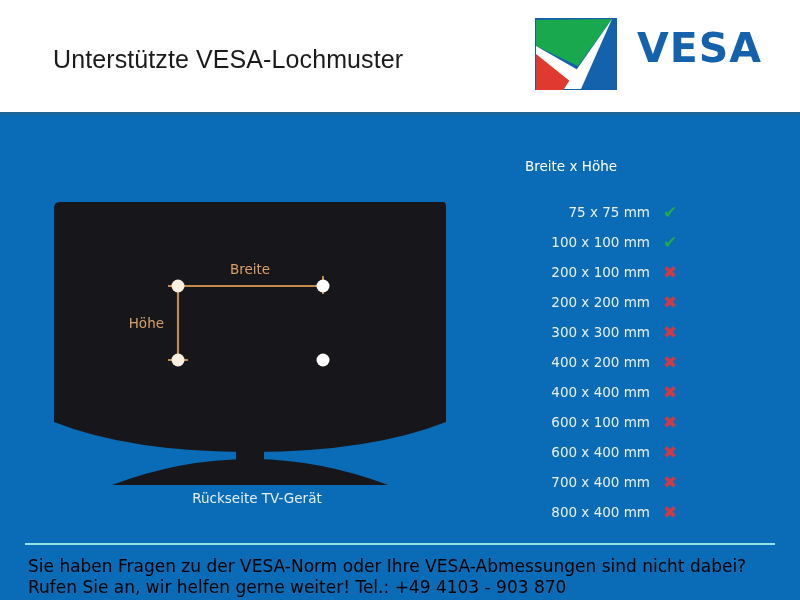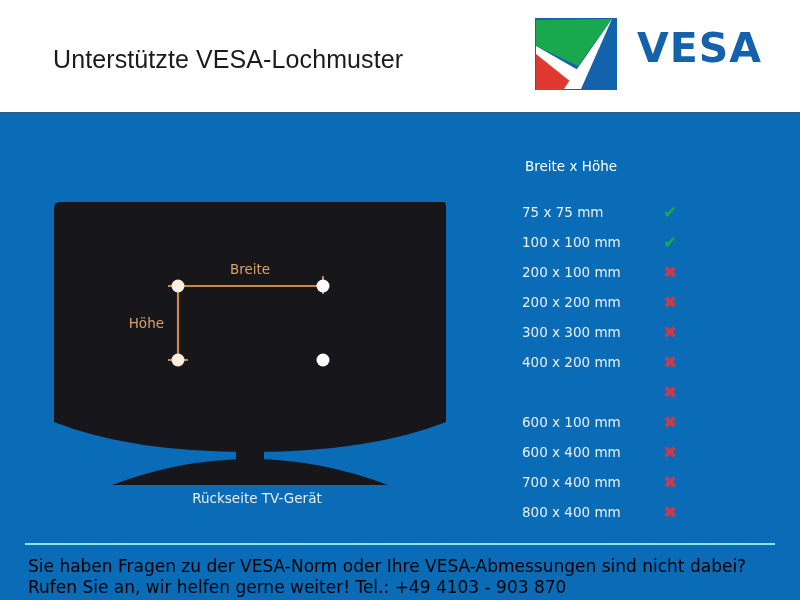--- a/index.html
+++ b/index.html
@@ -73,21 +73,21 @@
     font-size:13.5px; font-weight:normal; color:#ffffff;
     padding-left:20px; margin-bottom:23px; white-space:nowrap;
   }
   .vesa-row {
     display:flex; align-items:center; justify-content:flex-end;
     height:30px;
   }
   .vesa-size {
     font-family:"DejaVu Sans", sans-serif;
     font-size:13.5px; color:#e9eff3; white-space:nowrap;
-    text-align:left; width:128px;
+    text-align:right; width:128px;
   }
   .vesa-mark {
     width:40px; text-align:center;
     font-size:17px; font-weight:bold; line-height:1;
   }
   .mark-yes { color:#1faa4b; }
   .mark-no  { color:#cf3a46; }
 
   
   #footer-rule {
@@ -178,20 +178,21 @@
         </div>
         <div class="vesa-row">
           <div class="vesa-size">300 x 300 mm</div>
           <div class="vesa-mark mark-no">✖</div>
         </div>
         <div class="vesa-row">
           <div class="vesa-size">400 x 200 mm</div>
           <div class="vesa-mark mark-no">✖</div>
         </div>
         <div class="vesa-row">
+          <div class="vesa-size">400 x 400 mm</div>
           <div class="vesa-mark mark-no">✖</div>
         </div>
         <div class="vesa-row">
           <div class="vesa-size">600 x 100 mm</div>
           <div class="vesa-mark mark-no">✖</div>
         </div>
         <div class="vesa-row">
           <div class="vesa-size">600 x 400 mm</div>
           <div class="vesa-mark mark-no">✖</div>
         </div>

